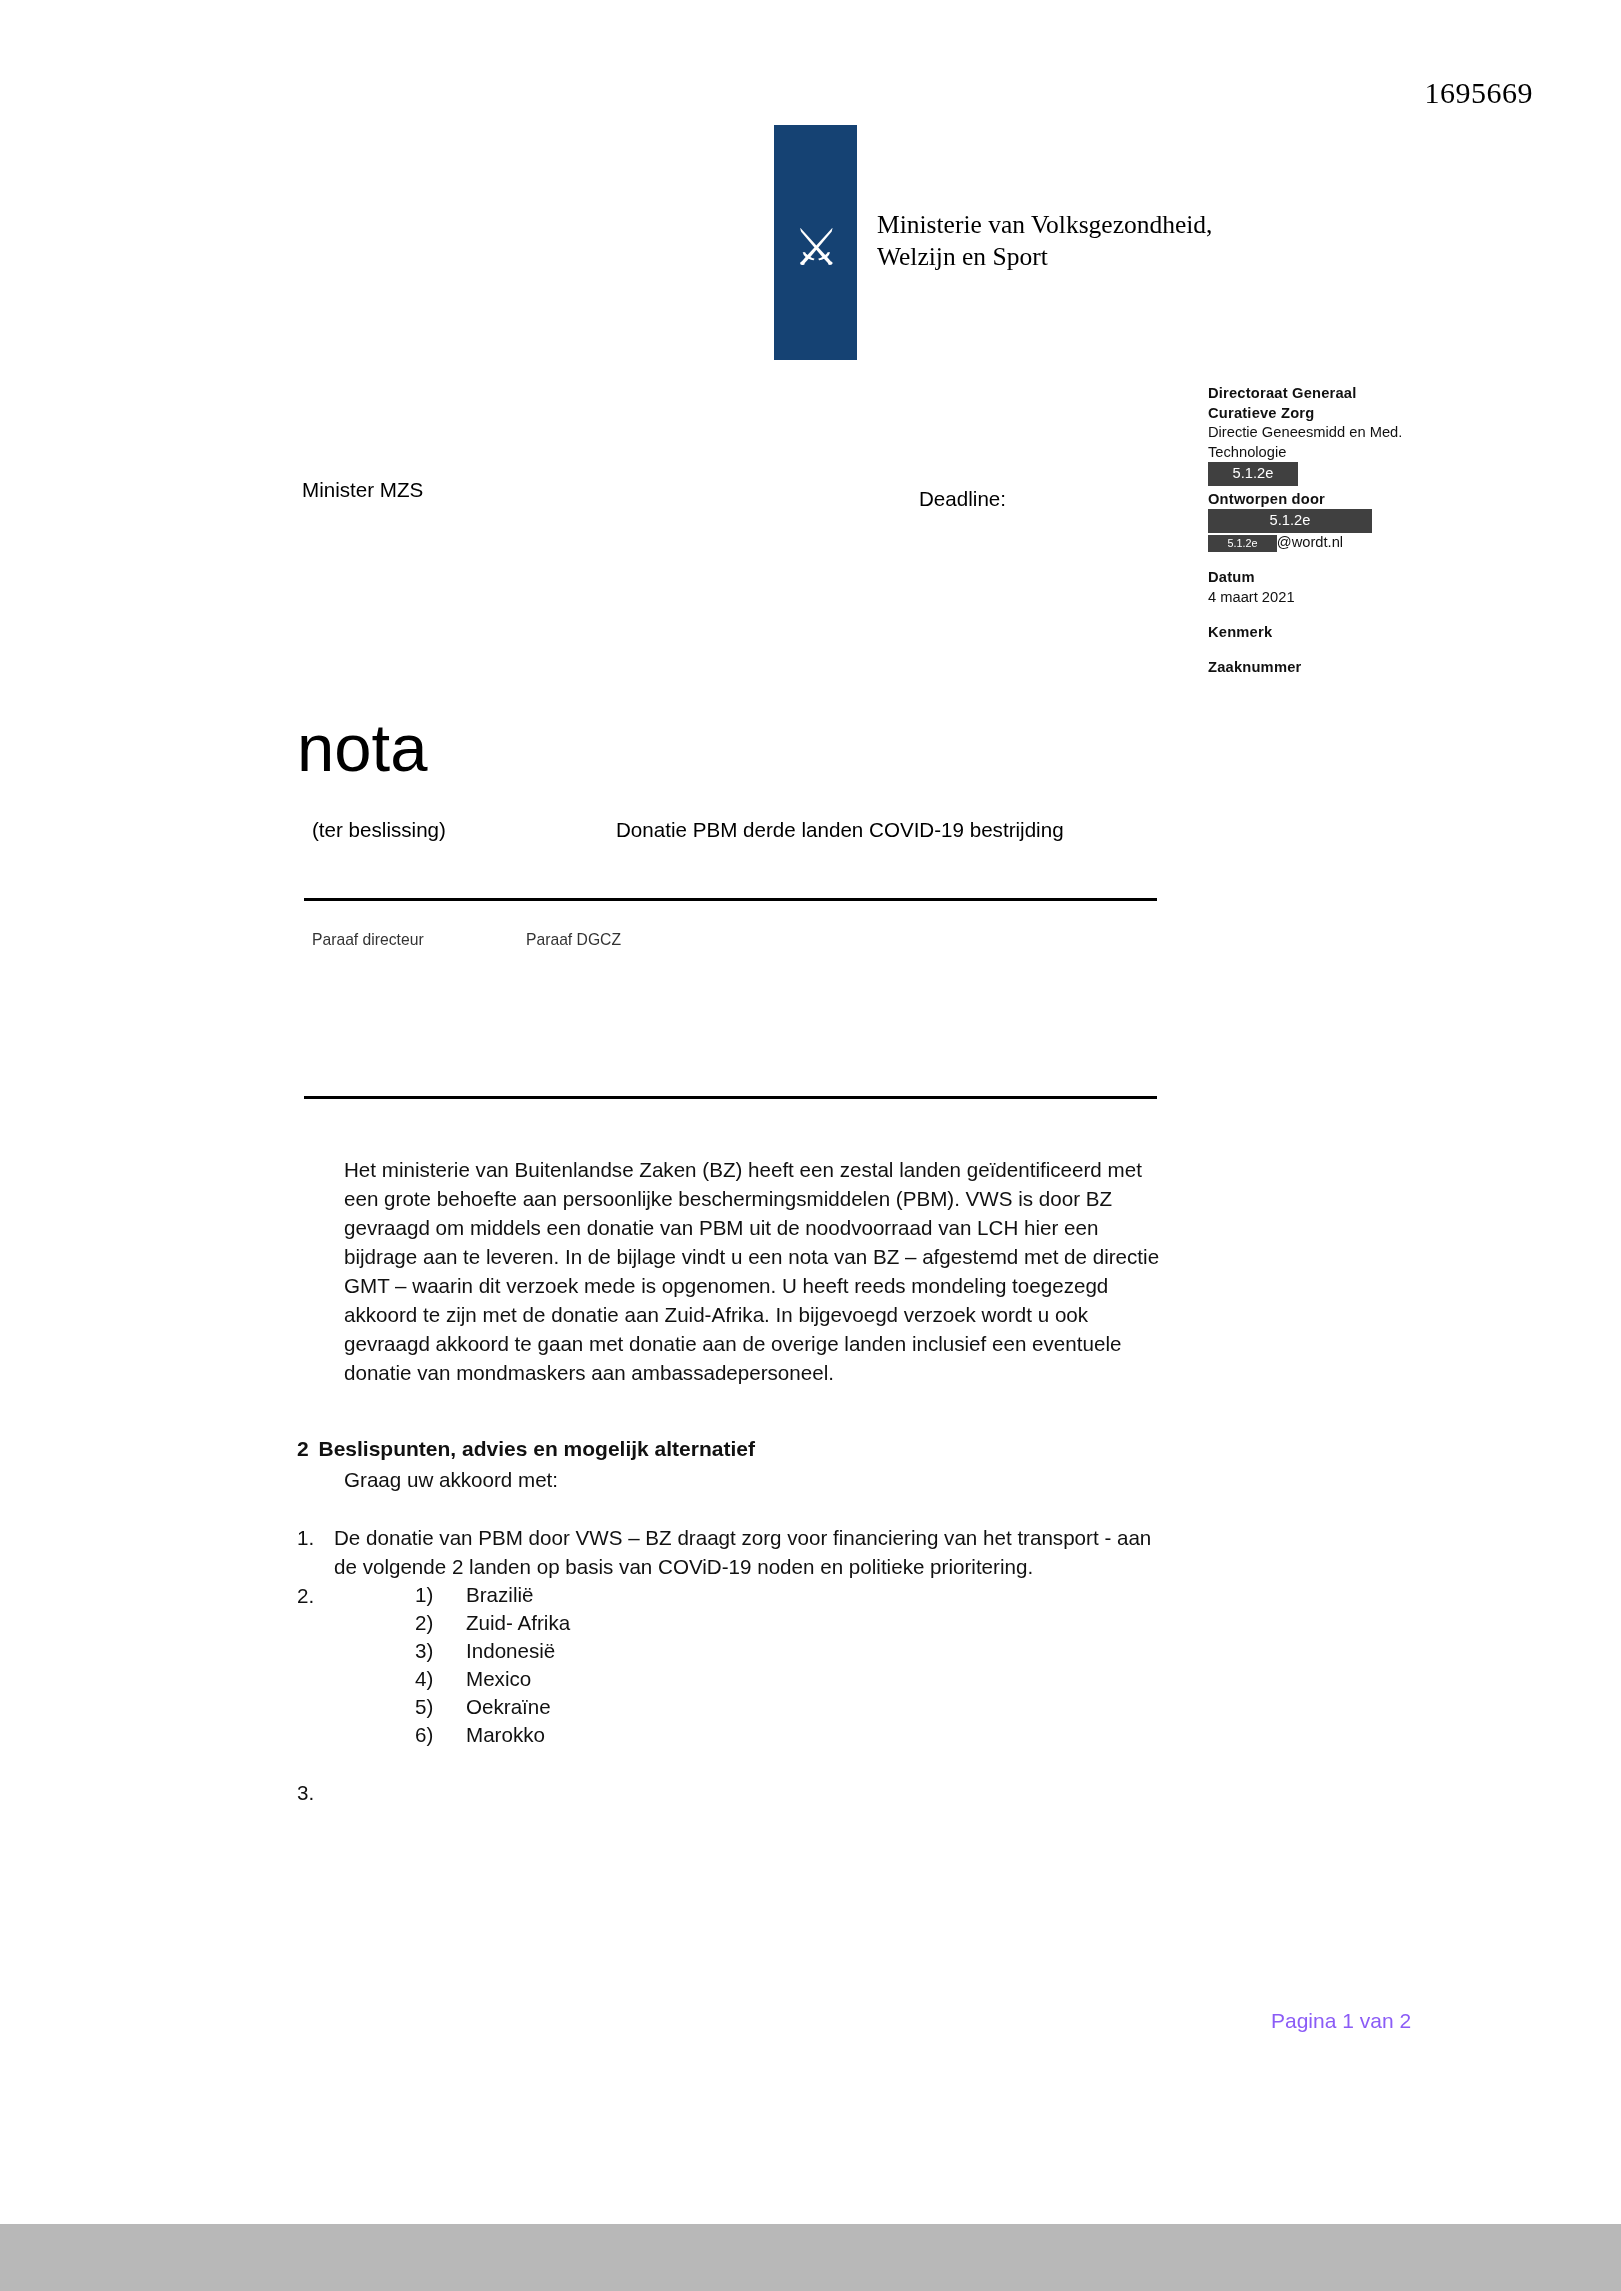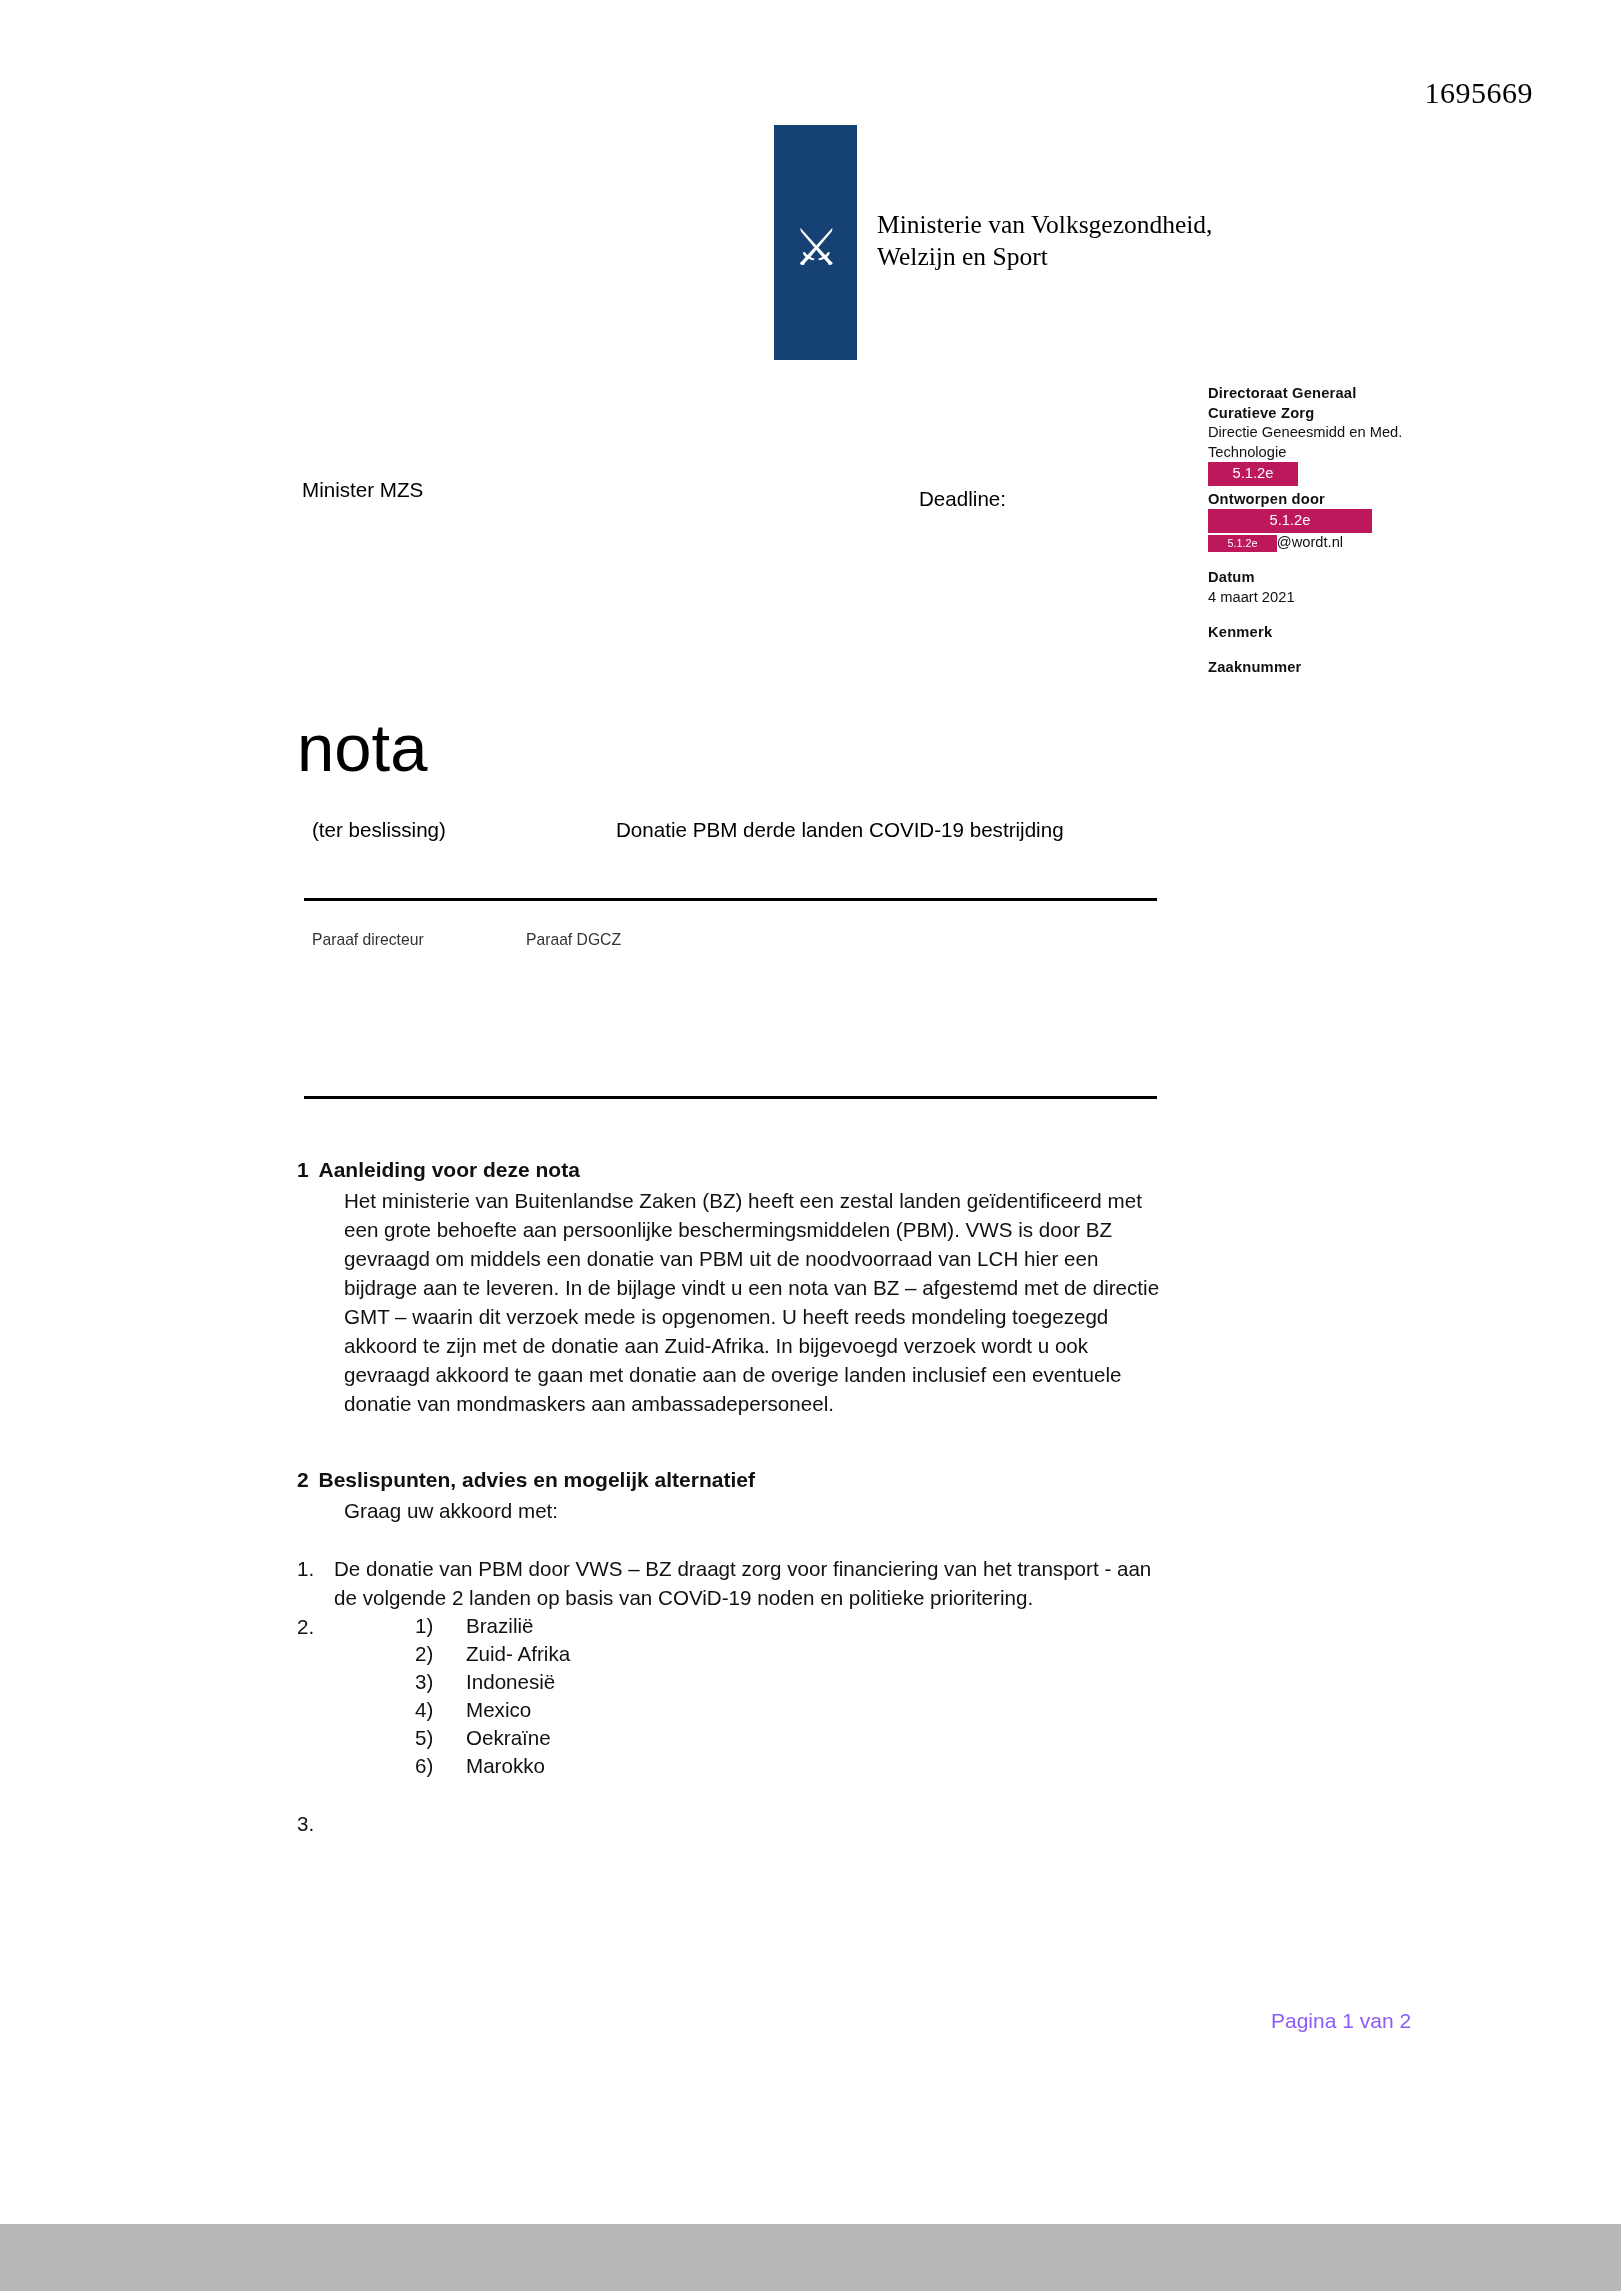--- a/index.html
+++ b/index.html
@@ -73,21 +73,21 @@
     color: #111;
   }
   .meta .b {
     font-weight: bold;
     letter-spacing: 0.2px;
   }
   .meta .row { margin-bottom: 0px; }
   .meta .spacer { height: 15.7px; }
   .redact {
     display: inline-block;
-    background: #be185d;
+    background: #404040;
     color: #ffffff;
     text-align: center;
     font-size: 14.7px;
     line-height: 21.6px;
     padding: 1px 5.9px;
   }
   .redact.wide { width: 78px; }
   .redact.wide2 { width: 152px; }
   .redact.small {
     font-size: 10.8px;
@@ -254,23 +254,20 @@
   <div class="subject-left">(ter beslissing)</div>
   <div class="subject-right">Donatie PBM derde landen COVID-19 bestrijding</div>
 
   <div class="rule one"></div>
   <div class="paraaf a">Paraaf directeur</div>
   <div class="paraaf b">Paraaf DGCZ</div>
   <div class="rule two"></div>
 
   <div class="body">
 
-    <div class="sec-head">
-      <span class="num">1</span><span>Aanleiding voor deze nota</span>
-    </div>
     <p class="para">Het ministerie van Buitenlandse Zaken (BZ) heeft een zestal landen geïdentificeerd met een grote behoefte aan persoonlijke beschermingsmiddelen (PBM). VWS is door BZ gevraagd om middels een donatie van PBM uit de noodvoorraad van LCH hier een bijdrage aan te leveren. In de bijlage vindt u een nota van BZ – afgestemd met de directie GMT – waarin dit verzoek mede is opgenomen. U heeft reeds mondeling toegezegd akkoord te zijn met de donatie aan Zuid-Afrika. In bijgevoegd verzoek wordt u ook gevraagd akkoord te gaan met donatie aan de overige landen inclusief een eventuele donatie van mondmaskers aan ambassadepersoneel.</p>
 
     <div class="gap-lg"></div>
 
     <div class="sec-head">
       <span class="num">2</span><span>Beslispunten, advies en mogelijk alternatief</span>
     </div>
     <p class="para">Graag uw akkoord met:</p>
 
     <div class="gap-md"></div>

